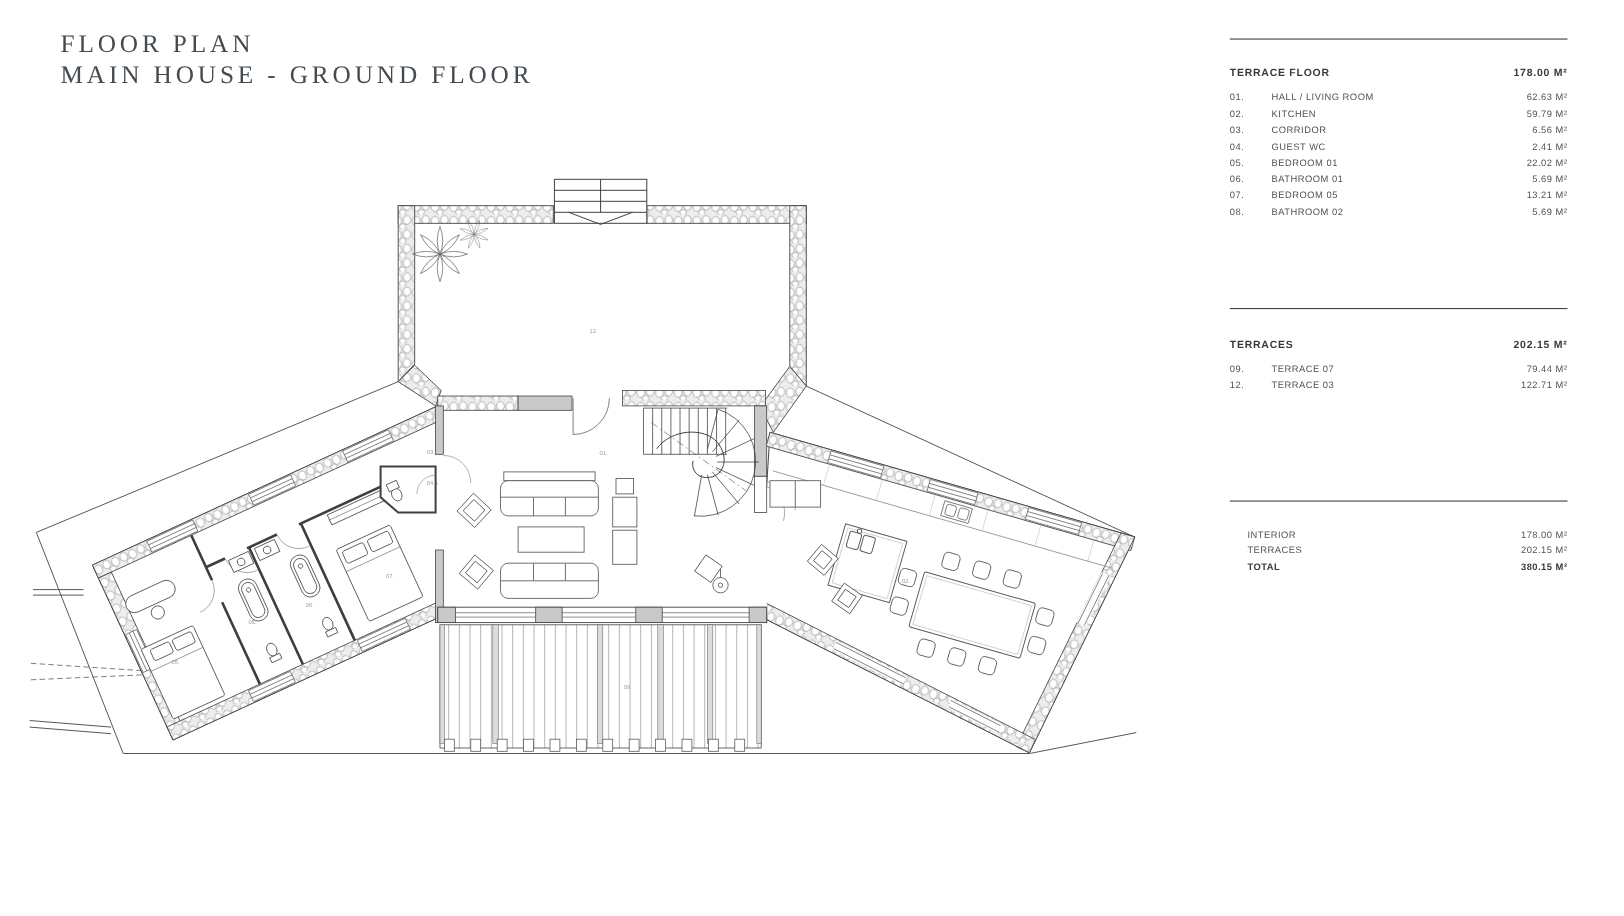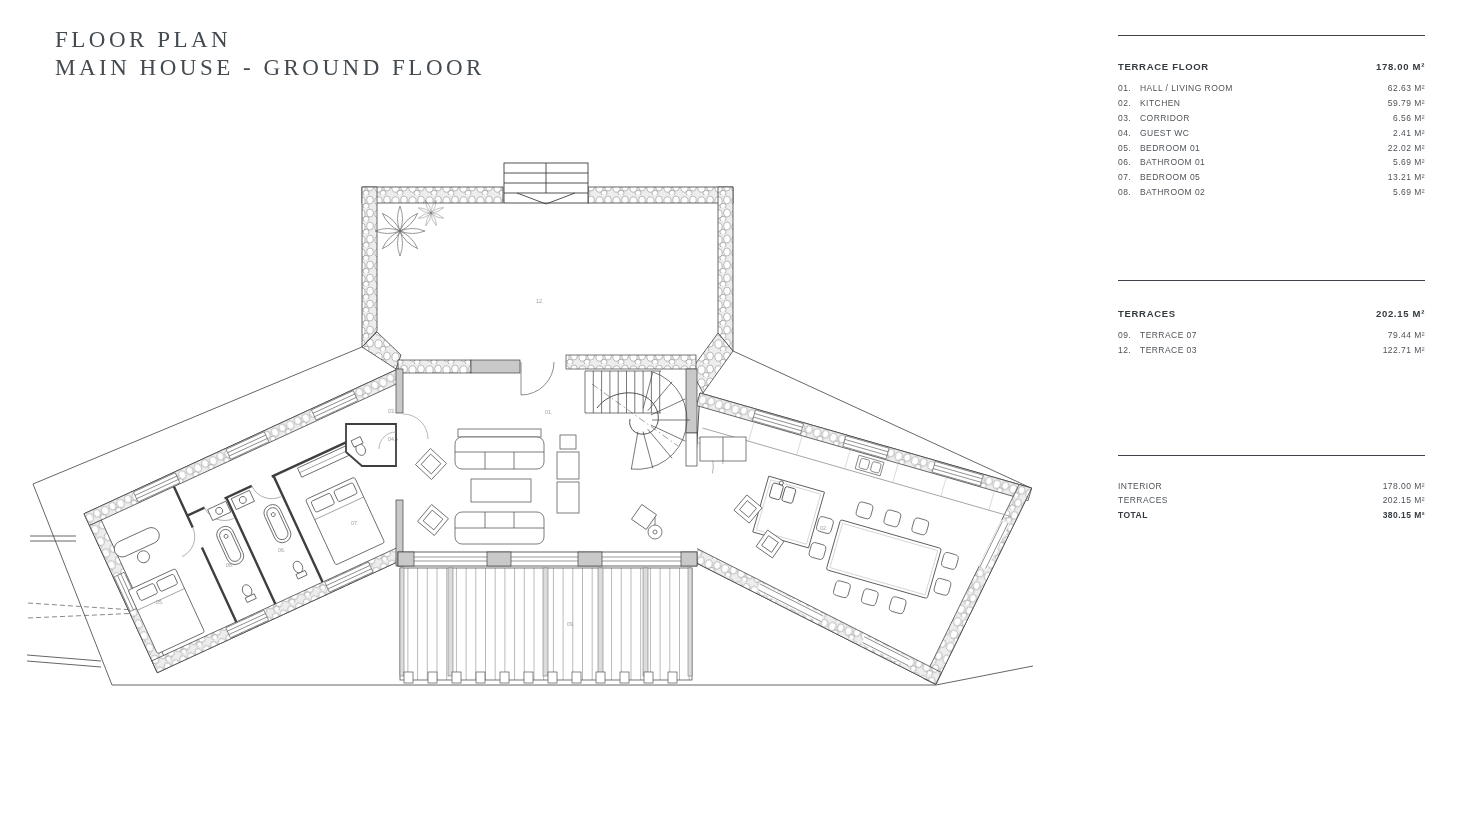--- a/index.html
+++ b/index.html
@@ -10,21 +10,21 @@
          font-size:23px;line-height:28px;letter-spacing:3.5px;color:#434a50;}
   .plan-svg{position:absolute;left:0;top:0;}
   .panel{position:absolute;left:1118px;top:0;width:307px;color:#454b50;}
   .rule{position:absolute;left:0;width:307px;border-top:1.6px solid #3c4247;}
   .sec-head{position:absolute;left:0;width:307px;display:flex;justify-content:space-between;
             font-size:9.5px;font-weight:700;letter-spacing:0.7px;color:#353b40;}
   .rows{position:absolute;left:0;width:307px;}
   .row{display:flex;align-items:baseline;height:14.9px;font-size:8.5px;
        letter-spacing:0.45px;color:#4e5358;}
   .row .num{width:22px;flex:none;}
-  .row .lbl{flex:1;}
+  .row .lbl{flex:1;margin-left:16px;}
   .row .val{flex:none;text-align:left;}
   .row.bold{font-weight:700;color:#353b40;}
   .sum .row{height:14.4px;}
 </style>
 </head>
 <body>
 
 <div class="page">
 
   <div class="title">

